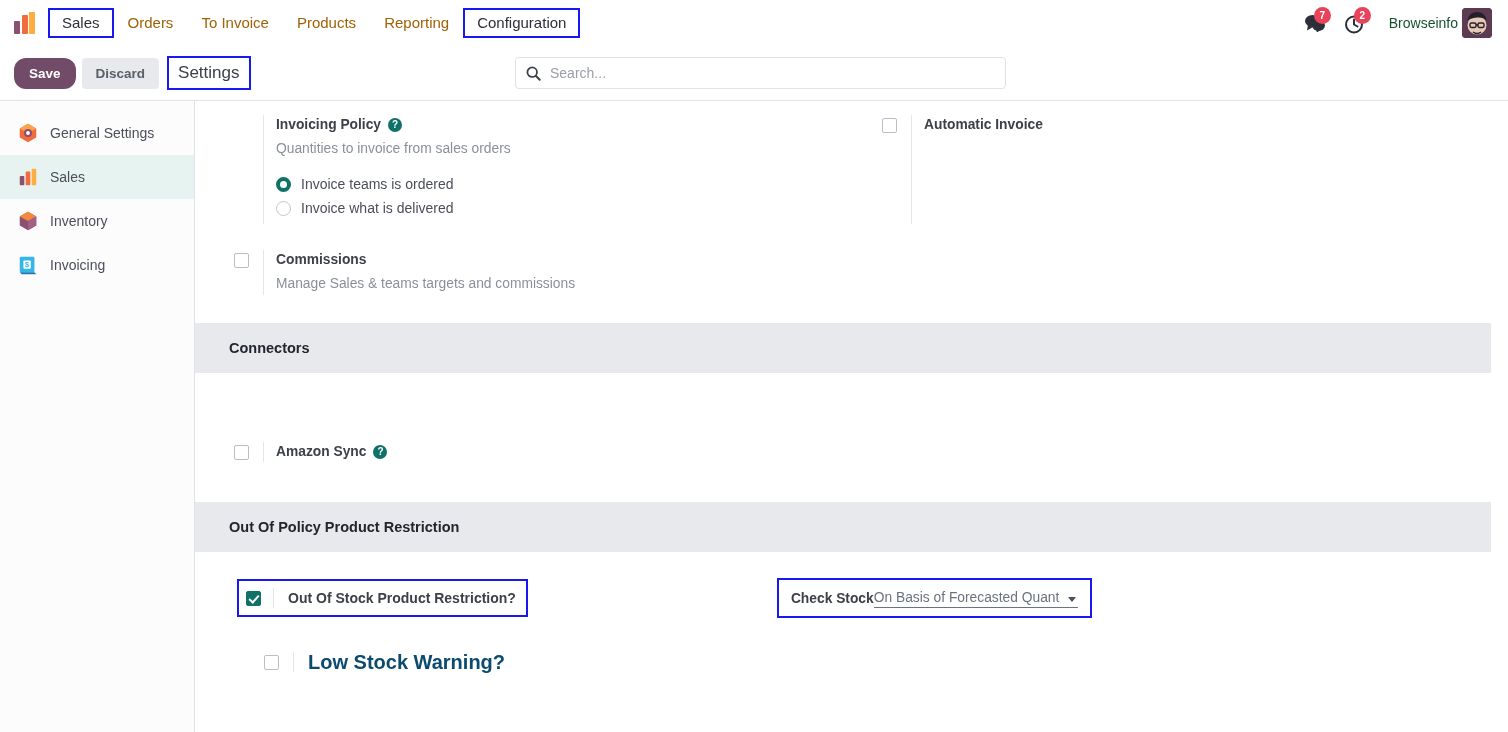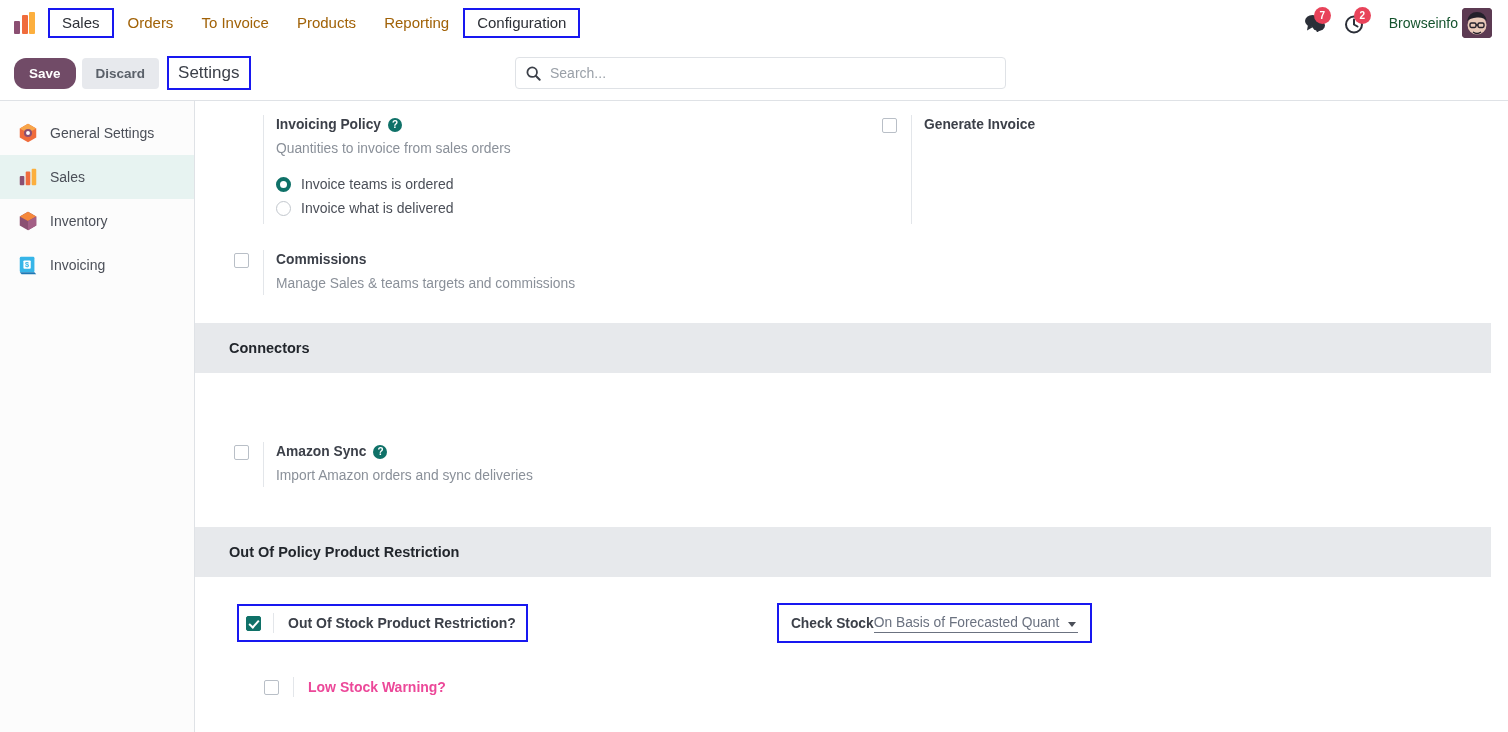--- a/index.html
+++ b/index.html
@@ -345,23 +345,23 @@
     border-right: 4px solid transparent;
     border-top: 5px solid #4b4f58;
     pointer-events: none;
   }
   .lowstock-row {
     display: flex;
     align-items: center;
     padding: 34px 0 0 69px;
   }
   .lowstock-label {
-    font-size: 14px;
-    font-weight: bold;
-    color: #ec4899;
+    font-size: 20px;
+    font-weight: bold;
+    color: #0c4a6e;
     border-left: 1px solid #e3e6ea;
     padding-left: 14px;
     line-height: 20px;
     margin-left: 14px;
   }
 </style>
 </head>
 <body>
 
 <div class="navbar">
@@ -502,21 +502,21 @@
             </div>
           </div>
         </div>
 
         <div class="setting-block">
           <div class="chk-col">
             <span class="cbx"></span>
           </div>
           <div class="txt-col">
             <div class="s-title">
-              <span>Generate Invoice</span>
+              <span>Automatic Invoice</span>
             </div>
           </div>
         </div>
 
         <div class="setting-block" style="margin-top:18px;">
           <div class="chk-col">
             <span class="cbx"></span>
           </div>
           <div class="txt-col">
             <div class="s-title">
@@ -533,21 +533,20 @@
       <div class="settings-rows" style="padding-top:37px; padding-bottom:32px;margin-top:32px;">
         <div class="setting-block">
           <div class="chk-col">
             <span class="cbx"></span>
           </div>
           <div class="txt-col">
             <div class="s-title">
               <span>Amazon Sync</span>
               <span class="help-ico">?</span>
             </div>
-            <div class="s-desc">Import Amazon orders and sync deliveries</div>
           </div>
         </div>
       </div>
 
       <div class="sec-header">Out Of Policy Product Restriction</div>
 
       <div class="restrict-row">
         <div class="hl-box restrict-wrap">
           <span class="cbx checked"></span>
           <span class="restrict-label">Out Of Stock Product Restriction?</span>

